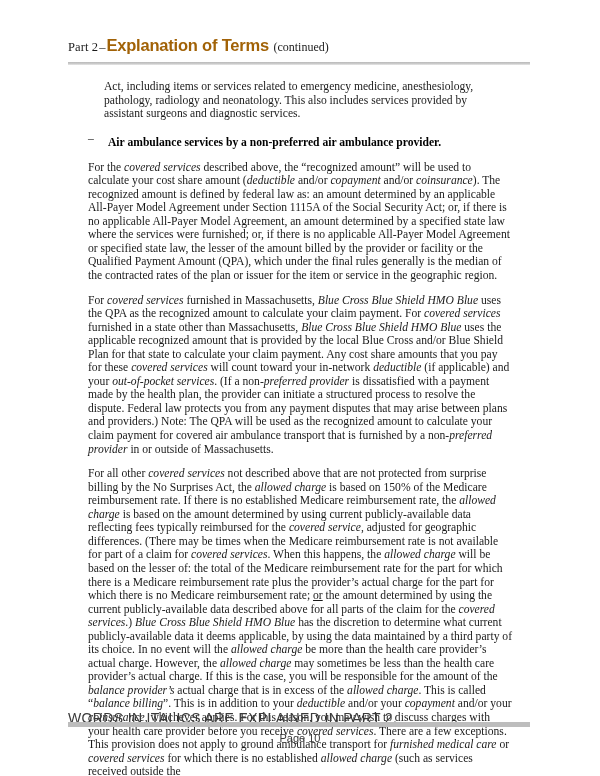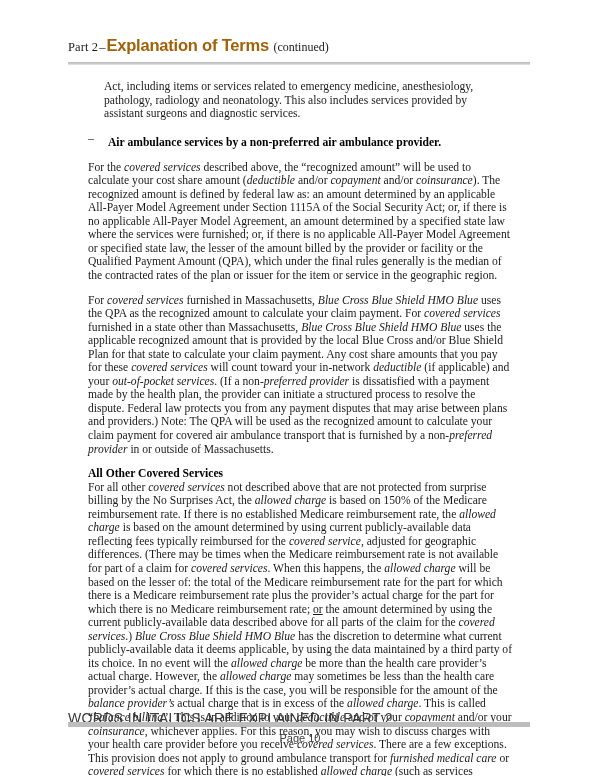--- a/index.html
+++ b/index.html
@@ -197,21 +197,20 @@
       that is provided by the local Blue Cross and/or Blue Shield Plan for that state to calculate your claim
       payment. Any cost share amounts that you pay for these <i>covered services</i> will count toward your
       in-network <i>deductible</i> (if applicable) and your <i>out-of-pocket services</i>. (If a non-<i>preferred provider</i> is
       dissatisfied with a payment made by the health plan, the provider can initiate a structured process to
       resolve the dispute. Federal law protects you from any payment disputes that may arise between plans
       and providers.) Note: The QPA will be used as the recognized amount to calculate your claim
       payment for covered air ambulance transport that is furnished by a non-<i>preferred provider</i> in or
       outside of Massachusetts.
     </p>
 
-    <p class="sec-head">All Other Covered Services</p>
 
     <p class="para tight">
       For all other <i>covered services</i> not described above that are not protected from surprise billing by the
       No Surprises Act, the <i>allowed charge</i> is based on 150% of the Medicare reimbursement rate. If there
       is no established Medicare reimbursement rate, the <i>allowed charge</i> is based on the amount
       determined by using current publicly-available data reflecting fees typically reimbursed for the
       <i>covered service</i>, adjusted for geographic differences. (There may be times when the Medicare
       reimbursement rate is not available for part of a claim for <i>covered services</i>. When this happens, the
       <i>allowed charge</i> will be based on the lesser of: the total of the Medicare reimbursement rate for the
       part for which there is a Medicare reimbursement rate plus the provider’s actual charge for the part

